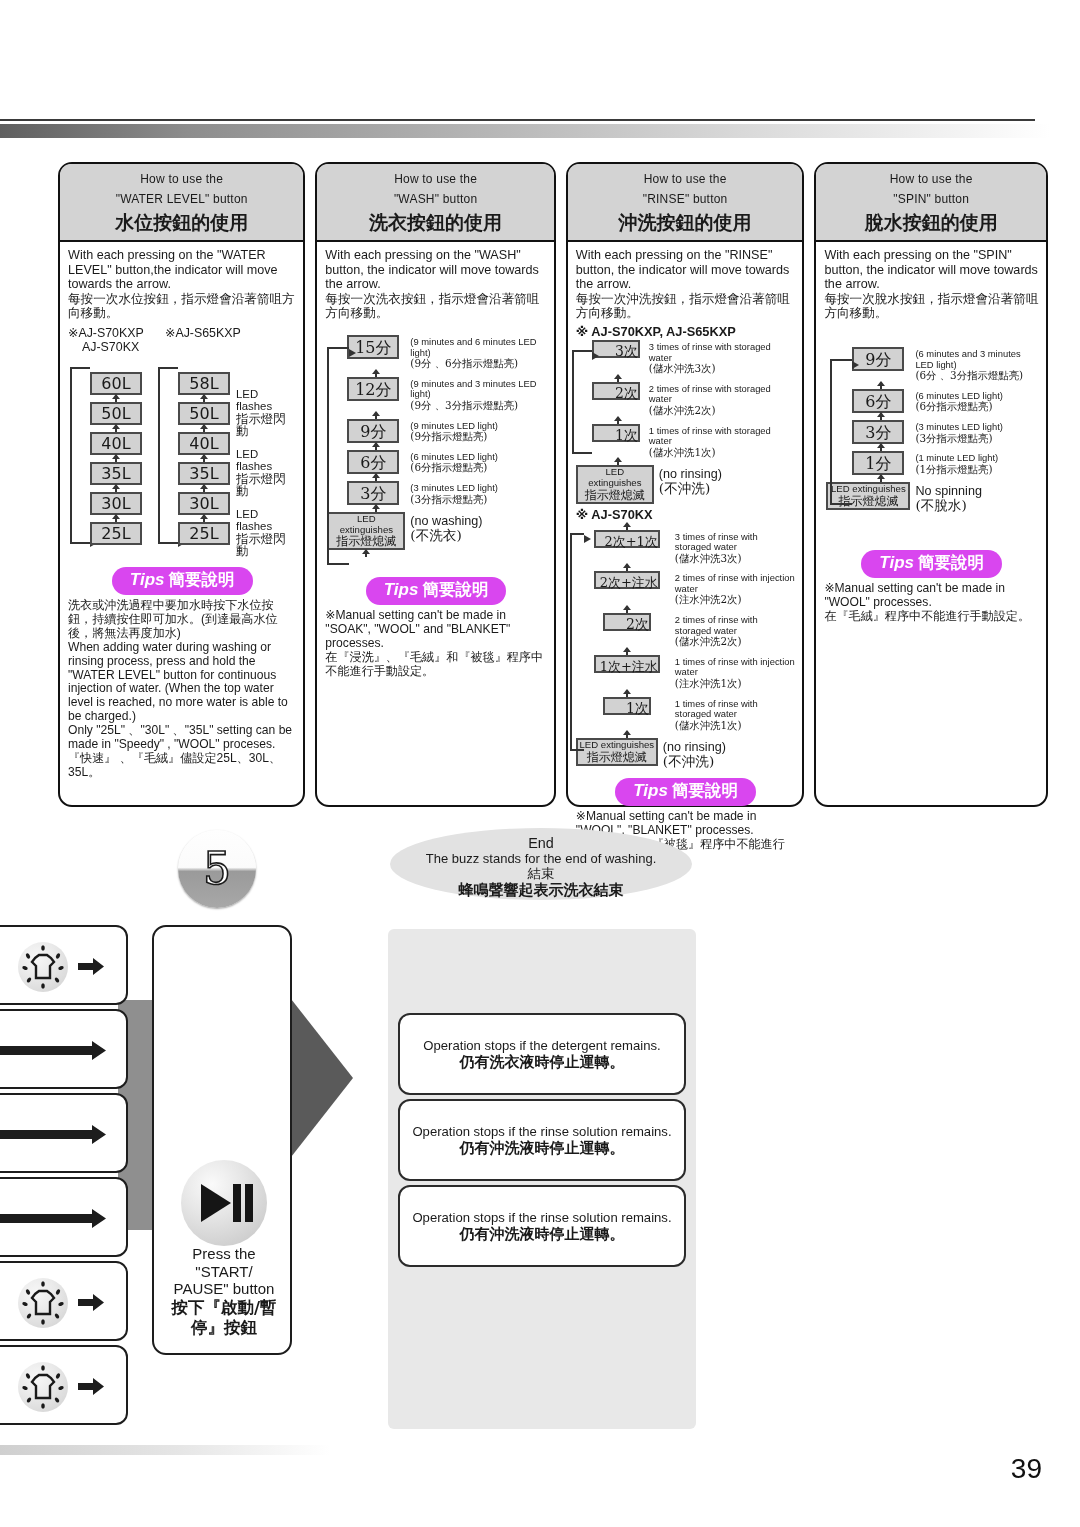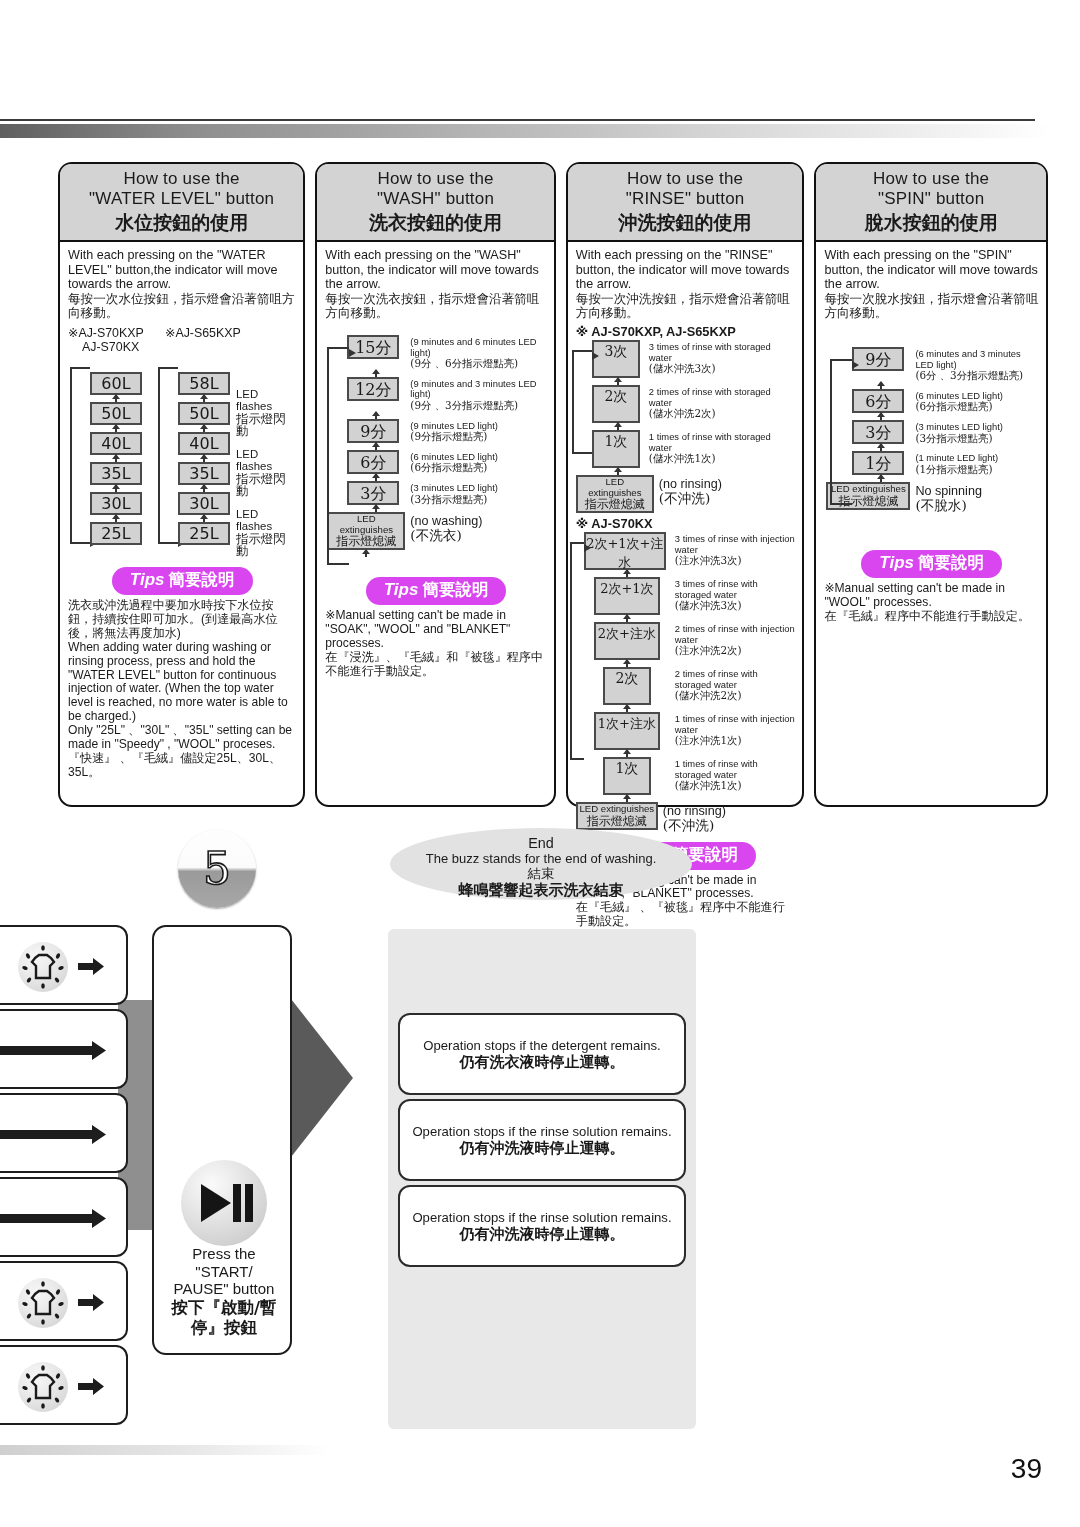--- a/index.html
+++ b/index.html
@@ -34,21 +34,21 @@
   .panel.p3{ width:243px; height:645px; }
   .panel.p4{ width:238px; height:645px; }
 
   .panel-head{
     background:#d3d3d3;
     border-bottom:2px solid #111;
     border-radius:11px 11px 0 0;
     text-align:center;
     padding:5px 4px 6px;
   }
-  .ph-en{ font-size:17px; line-height:20px; letter-spacing:.2px; }
+  .ph-en{ font-size:12px; line-height:20px; letter-spacing:.2px; }
   .ph-zh{
     font-family:"DejaVu Serif","Liberation Serif",serif;
     font-weight:bold; font-size:19px; line-height:24px; margin-top:1px;
   }
 
   .panel-body{ padding:6px 7px 4px 8px; }
   .intro{ font-size:12.6px; line-height:14.6px; }
 
   
   .models{ display:flex; font-size:12.4px; margin-top:4px; }
@@ -94,22 +94,22 @@
 
   
   .frow{ display:flex; align-items:flex-start; }
   .fcell{ width:58px; flex:0 0 58px; }
   .fdesc{ font-size:9.4px; line-height:10.6px; padding-left:5px; padding-top:2px; }
   .fdesc .zh{ font-family:"DejaVu Serif","Liberation Serif",serif; font-size:10.4px; line-height:11.6px; }
   .fdesc.big{ font-size:12.6px; line-height:14px; }
   .fdesc.big .zh{ font-size:13.6px; line-height:15.4px; }
   .min{ width:52px; height:24px; line-height:21px; font-size:16px;
         font-family:"DejaVu Serif","Liberation Serif",serif; }
-  .cnt{ width:48px; height:38px; line-height:19px; font-size:14px;
-        font-family:"DejaVu Serif","Liberation Serif",serif; }
+  .cnt{ width:48px; height:18px; line-height:19px; font-size:14px;
+        font-family:"DejaVu Serif","Liberation Serif",serif;text-align:right; }
   .cnt.w2{ width:82px; font-size:13px; }
   .cnt.w1{ width:66px; font-size:13px; }
   .ledbox{
     width:78px; border:2px solid #4a4a4a; background:#d2d2d2; text-align:center;
   }
   .ledbox .l1{ font-size:9.6px; line-height:10.6px; }
   .ledbox .l2{ font-family:"DejaVu Serif","Liberation Serif",serif; font-size:12px; line-height:13px; }
   .modelhead{ font-size:12.8px; font-weight:bold; margin:3px 0 1px; }
 
   .flowcol{ position:relative; }
@@ -463,29 +463,20 @@
             <div class="zh">(不沖洗)</div>
           </div>
         </div>
       </div>
 
       <div class="modelhead">※ AJ-S70KX</div>
 
       <div class="flowcol" style="padding-left:8px;">
         <div class="loopline" style="left:-6px; top:10px; width:14px; height:218px; border-top-width:2px; border-bottom-width:2px;"></div>
 
-        <div class="frow">
-          <div style="flex:0 0 86px;">
-              <div class="fbox cnt w2">2次+1次+注水</div>
-            </div>
-          <div class="fdesc">
-            <div>3 times of rinse with injection water</div>
-            <div class="zh">(注水沖洗3次)</div>
-          </div>
-        </div>
         <div style="width:86px;">
             <div class="tick"></div>
           </div>
 
         <div class="frow">
           <div style="flex:0 0 86px;">
               <div class="fbox cnt w1" style="margin:0 auto;">2次+1次</div>
             </div>
           <div class="fdesc">
             <div>3 times of rinse with storaged water</div>

